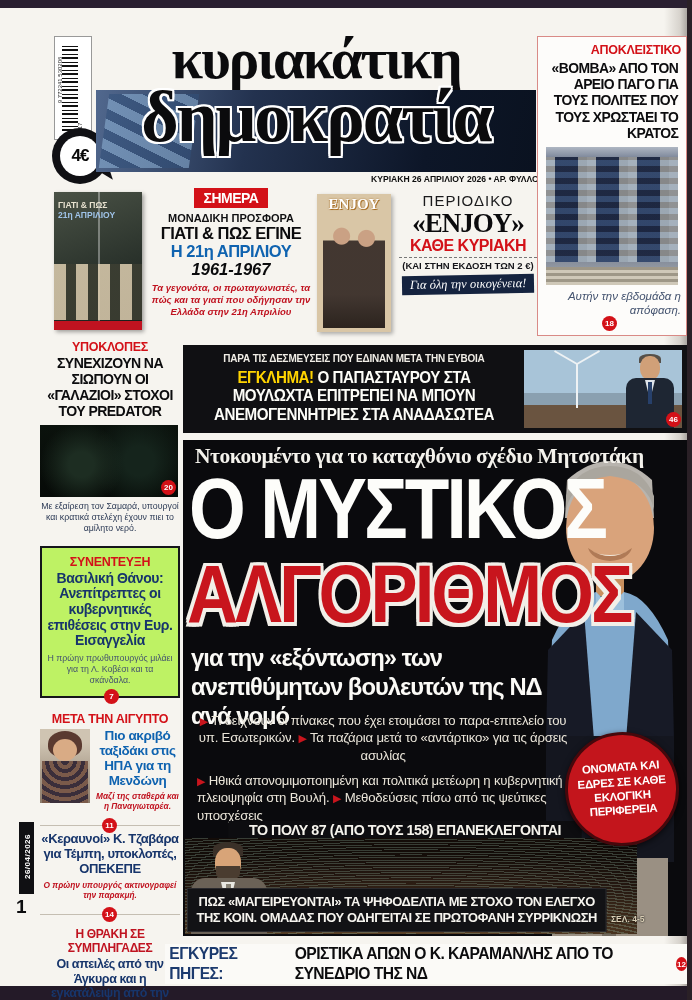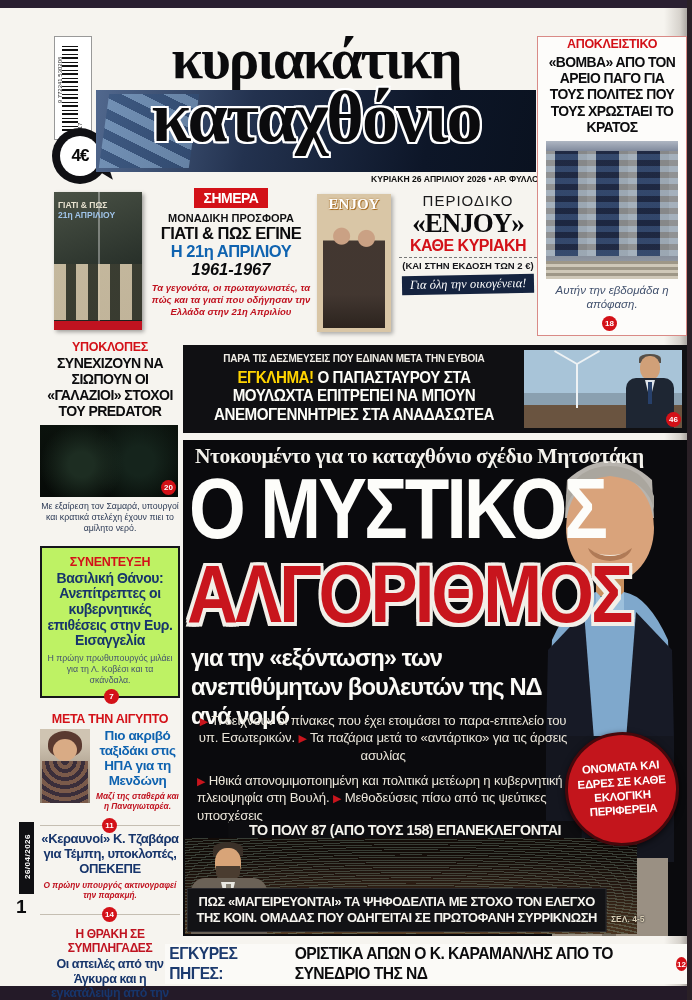--- a/index.html
+++ b/index.html
@@ -29,21 +29,21 @@
   .masthead-band{left:96px;top:90px;width:440px;height:82px;
       background:linear-gradient(100deg,#51688e 0%,#23324f 35%,#0d1628 75%,#0a1220 100%);overflow:visible;}
   .flag{position:absolute;left:8px;top:4px;width:90px;height:74px;opacity:.55;transform:skewX(-8deg);
       background:repeating-linear-gradient(25deg,#8fb4d8 0 9px,#31507a 9px 18px);}
   .masthead2{position:absolute;left:0;top:-12px;width:440px;text-align:center;
       font-family:"Liberation Serif",serif;font-weight:700;font-size:72px;line-height:1.1;
       color:#0b0b0d;letter-spacing:-2px;
       text-shadow:-2px 0 #fff,2px 0 #fff,0 -2px #fff,0 2px #fff,-2px -2px #fff,2px 2px #fff,-2px 2px #fff,2px -2px #fff;}
   .dateline{left:336px;top:174px;width:204px;text-align:center;font-weight:700;font-size:8.6px;color:#0d0d0d;margin-left:28px;}
   
-  .excl-box{left:537px;top:36px;width:150px;height:300px;background:#fdfcfa;border:1.5px solid #d98a86;padding:0 5px;box-sizing:border-box;text-align:center;}
+  .excl-box{left:537px;top:36px;width:150px;height:300px;background:#fdfcfa;border:1.5px solid #d98a86;padding:6px 5px;box-sizing:border-box;text-align:right;}
   .excl-tag{font-weight:700;font-size:12.5px;color:#d31118;letter-spacing:-.3px;}
   .excl-head{margin-top:3px;font-weight:800;font-size:14.5px;line-height:1.12;color:#0c0c0e;letter-spacing:-.6px;transform:scaleX(.96);}
   .court-photo{position:relative;margin:6px auto 0;width:132px;height:138px;
       background:linear-gradient(180deg,#aeb6c2 0%,#7c8699 8%,#57627a 60%,#9aa0a8 92%,#c9c4b8 100%);overflow:hidden;}
   .court-cols{position:absolute;left:0;top:10px;width:100%;height:105px;
       background:repeating-linear-gradient(90deg,#d8d5cc 0 9px,rgba(30,40,70,.85) 9px 32px,#c9c6bd 32px 41px);}
   .court-glass{position:absolute;left:0;top:10px;width:100%;height:105px;
       background:repeating-linear-gradient(0deg,rgba(70,110,160,.35) 0 6px,rgba(10,20,40,.35) 6px 12px);}
   .court-steps{position:absolute;left:0;bottom:0;width:100%;height:18px;
       background:repeating-linear-gradient(0deg,#cfc8b8 0 3px,#9e9787 3px 6px);}
@@ -190,21 +190,21 @@
     <div class="barcode-num">9 772241 530206</div>
     <div class="barcode-issue">17</div>
   </div>
   <div class="abs price-badge">
     <div class="price-inner">4€</div>
   </div>
 
   <div class="abs masthead1">κυριακάτικη</div>
   <div class="abs masthead-band">
     <div class="flag"></div>
-    <div class="masthead2">καταχθόνιο</div>
+    <div class="masthead2">δημοκρατία</div>
   </div>
   <div class="abs dateline">ΚΥΡΙΑΚΗ 26 ΑΠΡΙΛΙΟΥ 2026 • ΑΡ. ΦΥΛΛΟΥ 752</div>
 
   <div class="abs excl-box">
     <div class="excl-tag">ΑΠΟΚΛΕΙΣΤΙΚΟ</div>
     <div class="excl-head">«ΒΟΜΒΑ» ΑΠΟ ΤΟΝ ΑΡΕΙΟ ΠΑΓΟ ΓΙΑ ΤΟΥΣ ΠΟΛΙΤΕΣ ΠΟΥ ΤΟΥΣ ΧΡΩΣΤΑΕΙ ΤΟ ΚΡΑΤΟΣ</div>
     <div class="court-photo">
       <div class="court-cols"></div>
       <div class="court-glass"></div>
       <div class="court-steps"></div>

